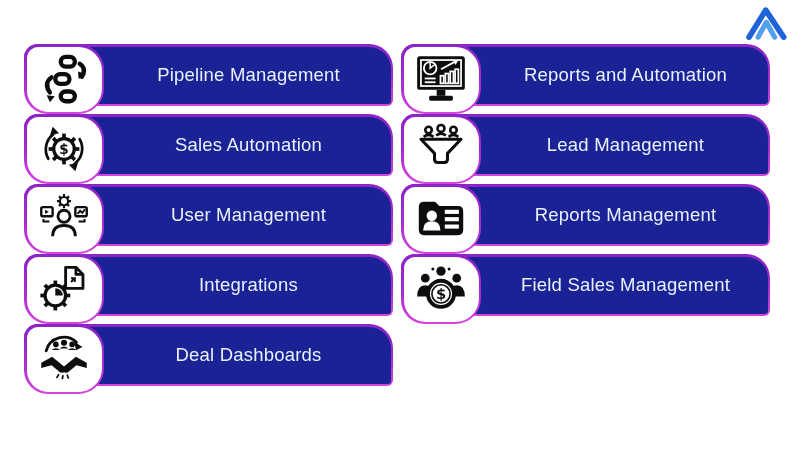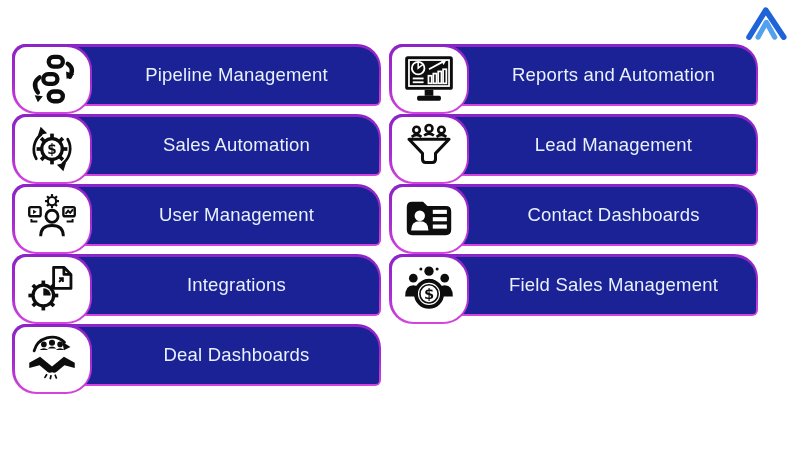--- a/index.html
+++ b/index.html
@@ -2,21 +2,21 @@
 <html style="--card-fill: #1A2295; --card-border-top: #8B24C6; --card-border-bottom: #D644DF; --label-color: #E9F1FC; --icon-color: #0D0D0D; --icon-background: #FFFFFF;"><head>
 <meta charset="utf-8">
 <style>
   html,body{margin:0;padding:0;background:#fff;}
   .canvas{
     position:relative;width:800px;height:450px;background:#fff;overflow:hidden;
     font-family:"Liberation Sans",sans-serif;
   }
   .logo{position:absolute;top:5px;right:10px;width:46px;height:36px;}
   .features{
-    position:absolute;top:44px;left:12px;width:760px;
+    position:absolute;top:44px;left:24px;width:760px;
     display:grid;grid-template-columns:369px 369px;column-gap:22px;row-gap:11px;gap:8px;
   }
   .card{position:relative;height:62px;}
   .pill-outer{
     position:absolute;inset:0;box-sizing:border-box;padding:2.5px;
     border-radius:14px 24px 6px 22px;
     background:linear-gradient(180deg,#8B24C6 0%,#A62CD0 55%,#D644DF 100%);
   }
   .pill-inner{
     width:100%;height:100%;box-sizing:border-box;background:#1A2295;
@@ -185,21 +185,21 @@
             <path d="M36.5 19.3 l2.4 -2.9 l1.9 1.9 l2.6 -3.2" fill="none" stroke="#0d0d0d" stroke-width="1.8"></path>
             <path d="M43 24 v2.3 h-5.5" fill="none" stroke="#0d0d0d" stroke-width="1.8"></path>
           </svg>
         </div>
       </div>
     </div>
 
     <div class="card">
       <div class="pill-outer">
         <div class="pill-inner">
-          <span class="label">Contact Dashboards</span>
+          <span class="label">Reports Management</span>
         </div>
       </div>
       <div class="iconbox-outer">
         <div class="iconbox-inner">
           <svg viewBox="0 0 48 48" width="52" height="52">
             <path d="M3.5 13 q0 -5 5 -5 h10 l4 4 h17 q5 0 5 5 v17 q0 5 -5 5 h-31 q-5 0 -5 -5 z" fill="#0d0d0d"></path>
             <circle cx="15.5" cy="21" r="4.8" fill="#fff"></circle>
             <path d="M7.5 34.5 q0 -8.5 8 -8.5 q8 0 8 8.5 z" fill="#fff"></path>
             <rect x="27.5" y="15.5" width="13" height="3.8" fill="#fff"></rect>
             <rect x="27.5" y="22.3" width="13" height="3.8" fill="#fff"></rect>

